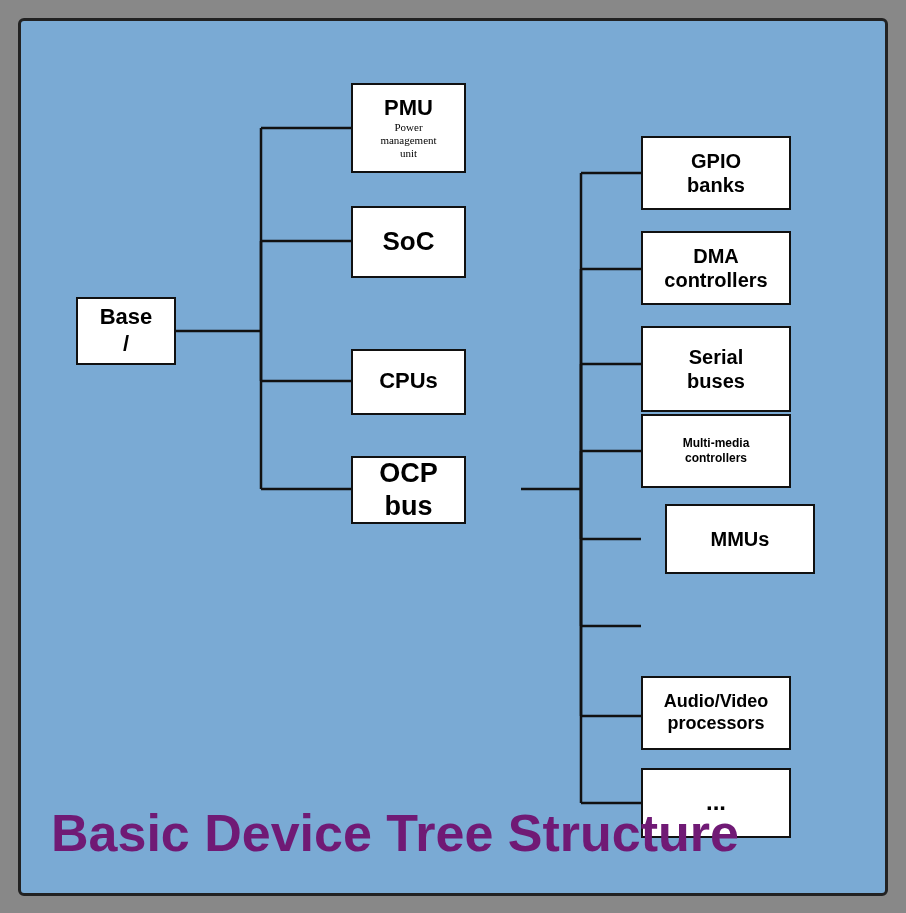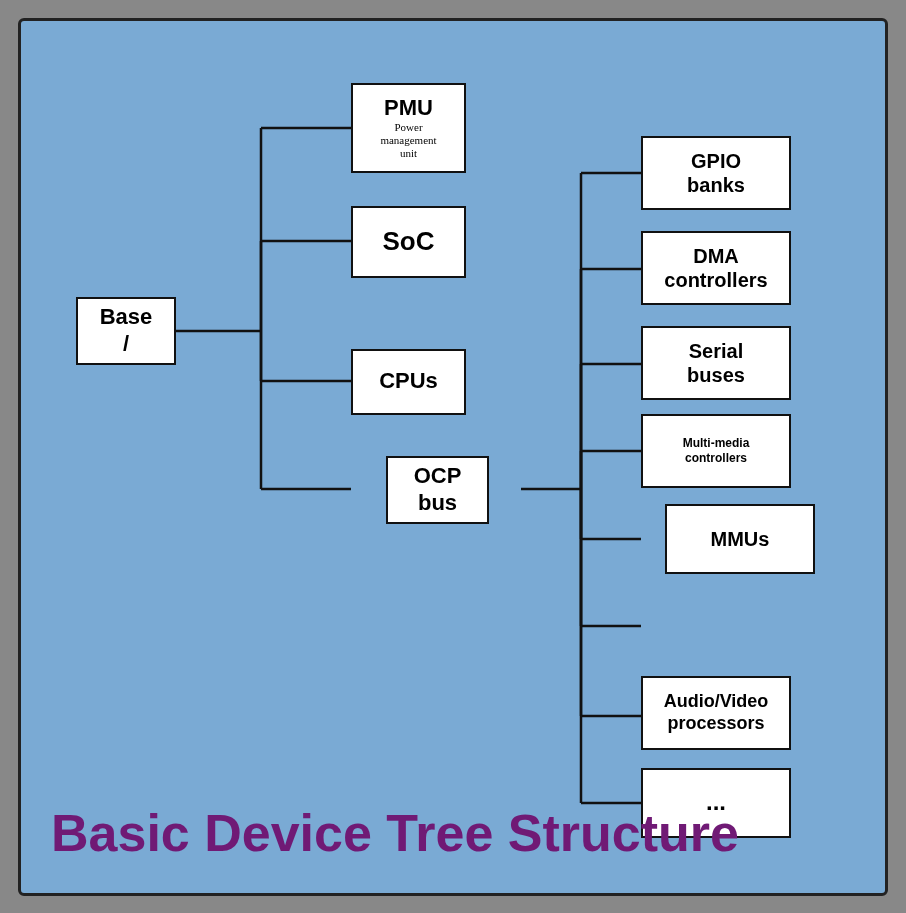--- a/index.html
+++ b/index.html
@@ -112,33 +112,33 @@
   </div>
 
   <div class="node-box" style="left:330px; top:185px; width:115px; height:72px; font-size:26px;">
     <span>SoC</span>
   </div>
 
   <div class="node-box" style="left:330px; top:328px; width:115px; height:66px; font-size:22px;">
     <span>CPUs</span>
   </div>
 
-  <div class="node-box" style="left:330px; top:435px; width:103px; height:68px; font-size:22px;margin-left:35px;">
+  <div class="node-box" style="left:330px; top:435px; width:115px; height:68px; font-size:27px;">
     <span>OCP<br>bus</span>
   </div>
 
   <div class="node-box" style="left:620px; top:115px; width:150px; height:74px; font-size:20px;">
     <span>GPIO<br>banks</span>
   </div>
 
   <div class="node-box" style="left:620px; top:210px; width:150px; height:74px; font-size:20px;">
     <span>DMA<br>controllers</span>
   </div>
 
-  <div class="node-box" style="left:620px; top:305px; width:150px; height:74px; font-size:20px;">
+  <div class="node-box" style="left:620px; top:305px; width:150px; height:86px; font-size:20px;">
     <span>Serial<br>buses</span>
   </div>
 
   <div class="node-box" style="left:620px; top:393px; width:150px; height:74px; font-size:12px;">
     <span>Multi-media<br>controllers</span>
   </div>
 
   <div class="node-box" style="left:644px; top:483px; width:150px; height:70px; font-size:20px;">
     <span>MMUs</span>
   </div>

